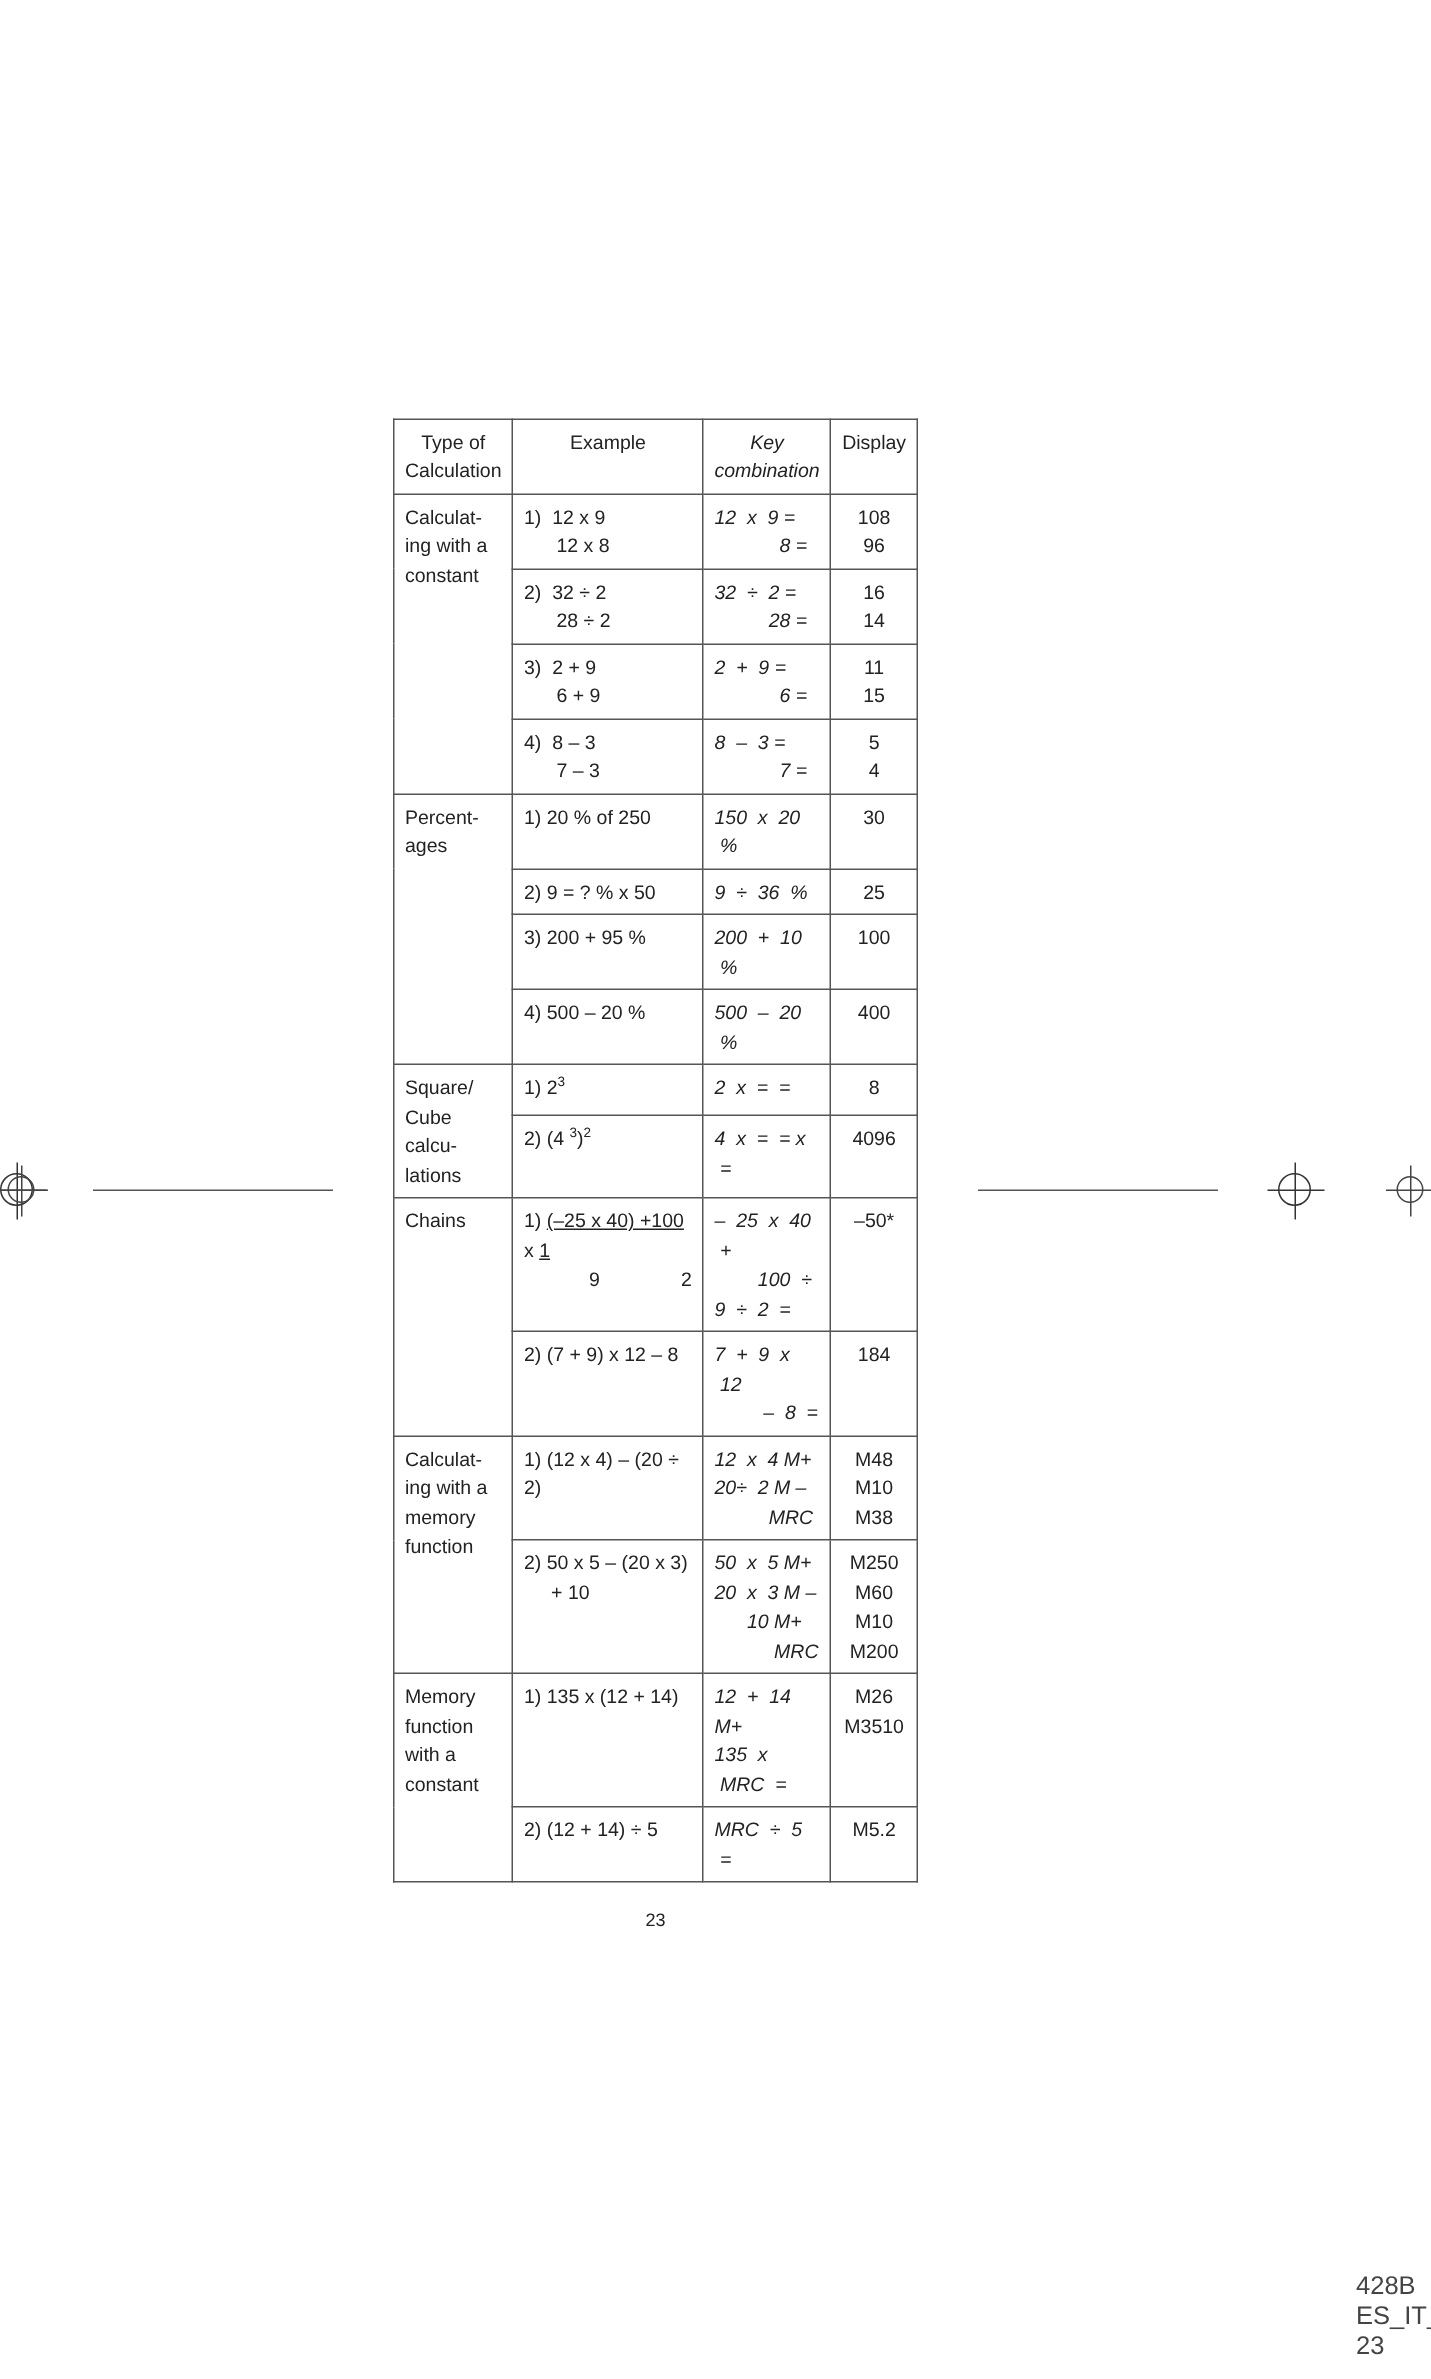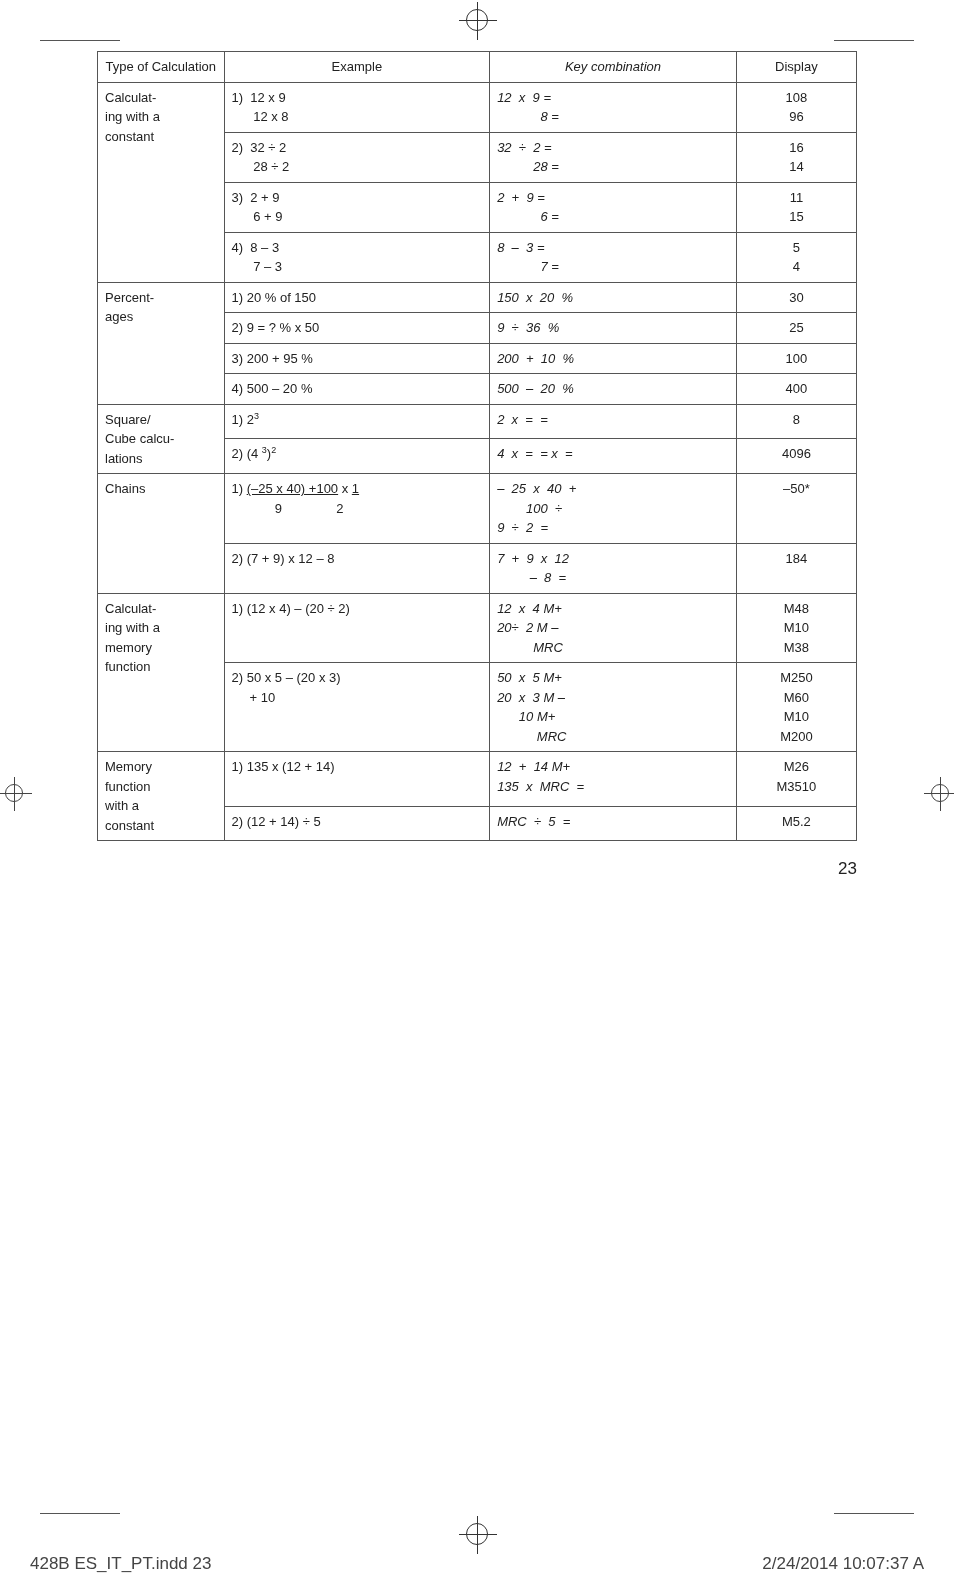--- a/index.html
+++ b/index.html
@@ -12,21 +12,20 @@
       min-height: 1586px;
       position: relative;
     }
 
     .page-container {
       width: 954px;
       min-height: 1586px;
       background: #fff;
       position: relative;
       display: flex;
-      flex-direction: column;
       align-items: center;
     }
 
     
     .reg-mark-top, .reg-mark-bottom {
       display: flex;
       justify-content: center;
       align-items: center;
       width: 100%;
       height: 40px;
@@ -106,23 +105,23 @@
       font-size: 9px;
       vertical-align: super;
     }
 
     .underline {
       text-decoration: underline;
     }
 
     
     .page-number {
-      text-align: right;
+      text-align: center;
       padding: 18px 0 10px 0;
-      font-size: 17px;
+      font-size: 12px;
     }
 
     
     .footer-area {
       width: 100%;
       display: flex;
       justify-content: space-between;
       align-items: flex-end;
       padding: 0 30px 12px 30px;
       margin-top: auto;
@@ -232,21 +231,21 @@
           <td class="col-display display-cell">11<br>15</td>
         </tr>
         <tr>
           <td class="col-example">4)&nbsp; 8 – 3<br>&nbsp;&nbsp;&nbsp;&nbsp;&nbsp; 7 – 3</td>
           <td class="col-key key-cell">8 &nbsp;–&nbsp; 3 =<br>&nbsp;&nbsp;&nbsp;&nbsp;&nbsp;&nbsp;&nbsp;&nbsp;&nbsp;&nbsp;&nbsp; 7 =</td>
           <td class="col-display display-cell">5<br>4</td>
         </tr>
 
         <tr>
           <td class="col-type" rowspan="4">Percent-<br>ages</td>
-          <td class="col-example">1) 20 % of 150</td>
+          <td class="col-example">1) 20 % of 250</td>
           <td class="col-key key-cell">150 &nbsp;x&nbsp; 20 &nbsp;%</td>
           <td class="col-display display-cell">30</td>
         </tr>
         <tr>
           <td class="col-example">2) 9 = ? % x 50</td>
           <td class="col-key key-cell">9 &nbsp;÷&nbsp; 36 &nbsp;%</td>
           <td class="col-display display-cell">25</td>
         </tr>
         <tr>
           <td class="col-example">3) 200 + 95 %</td>

